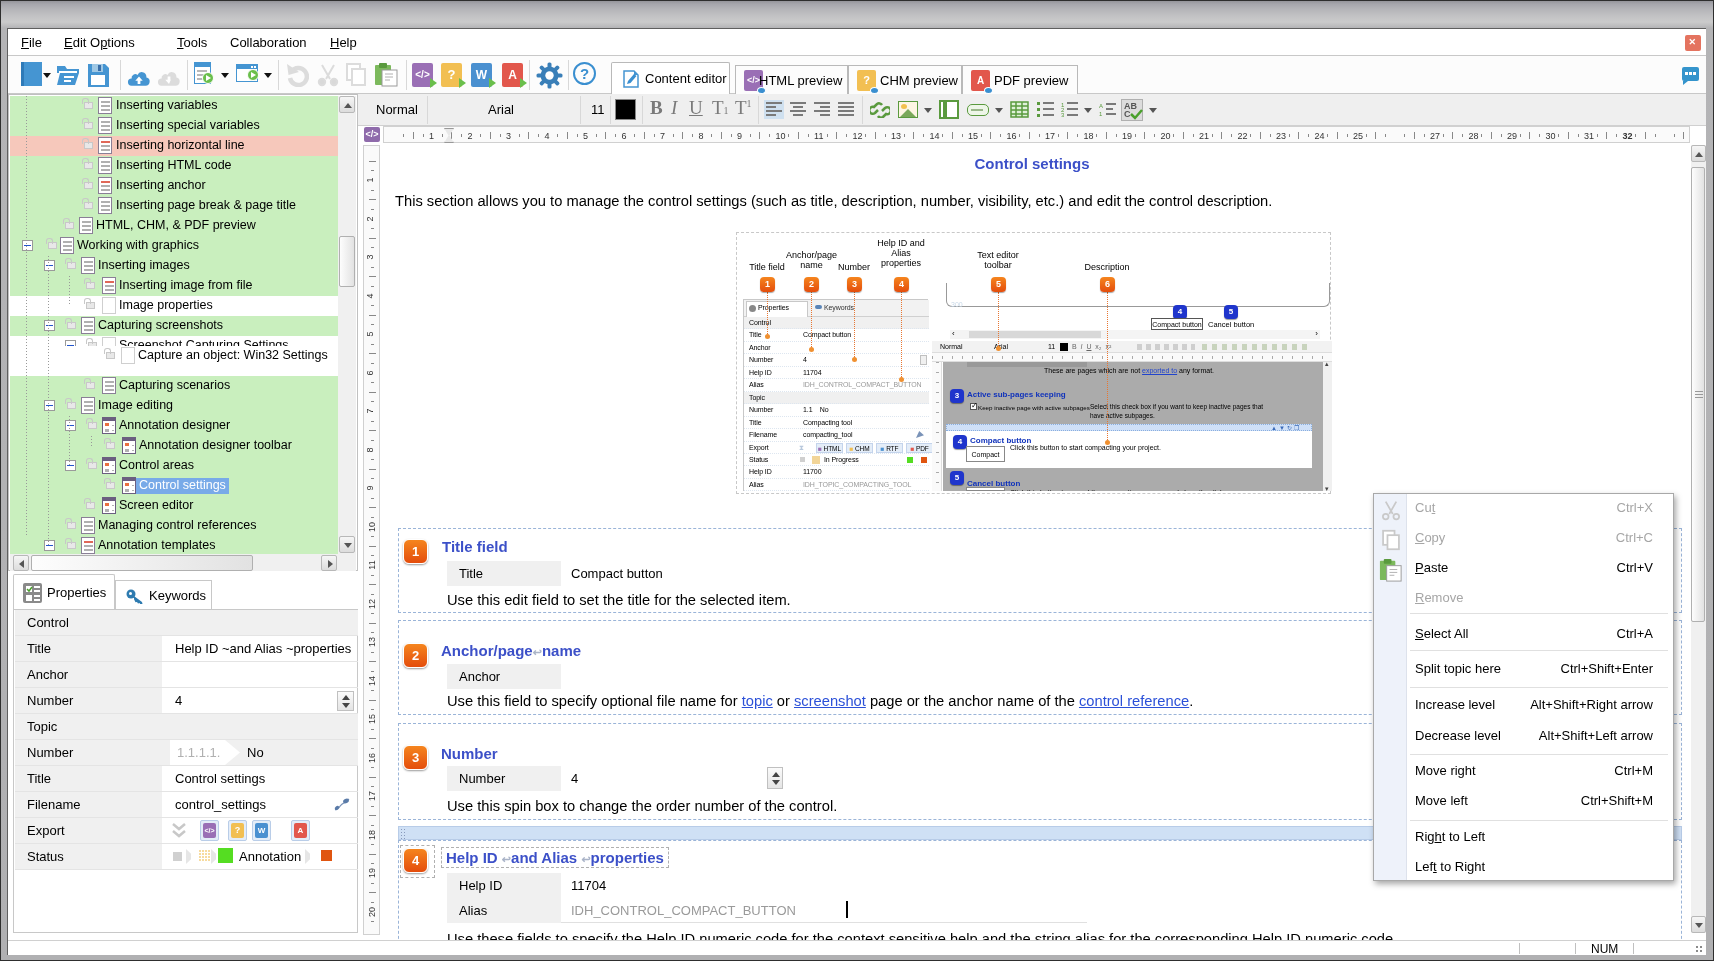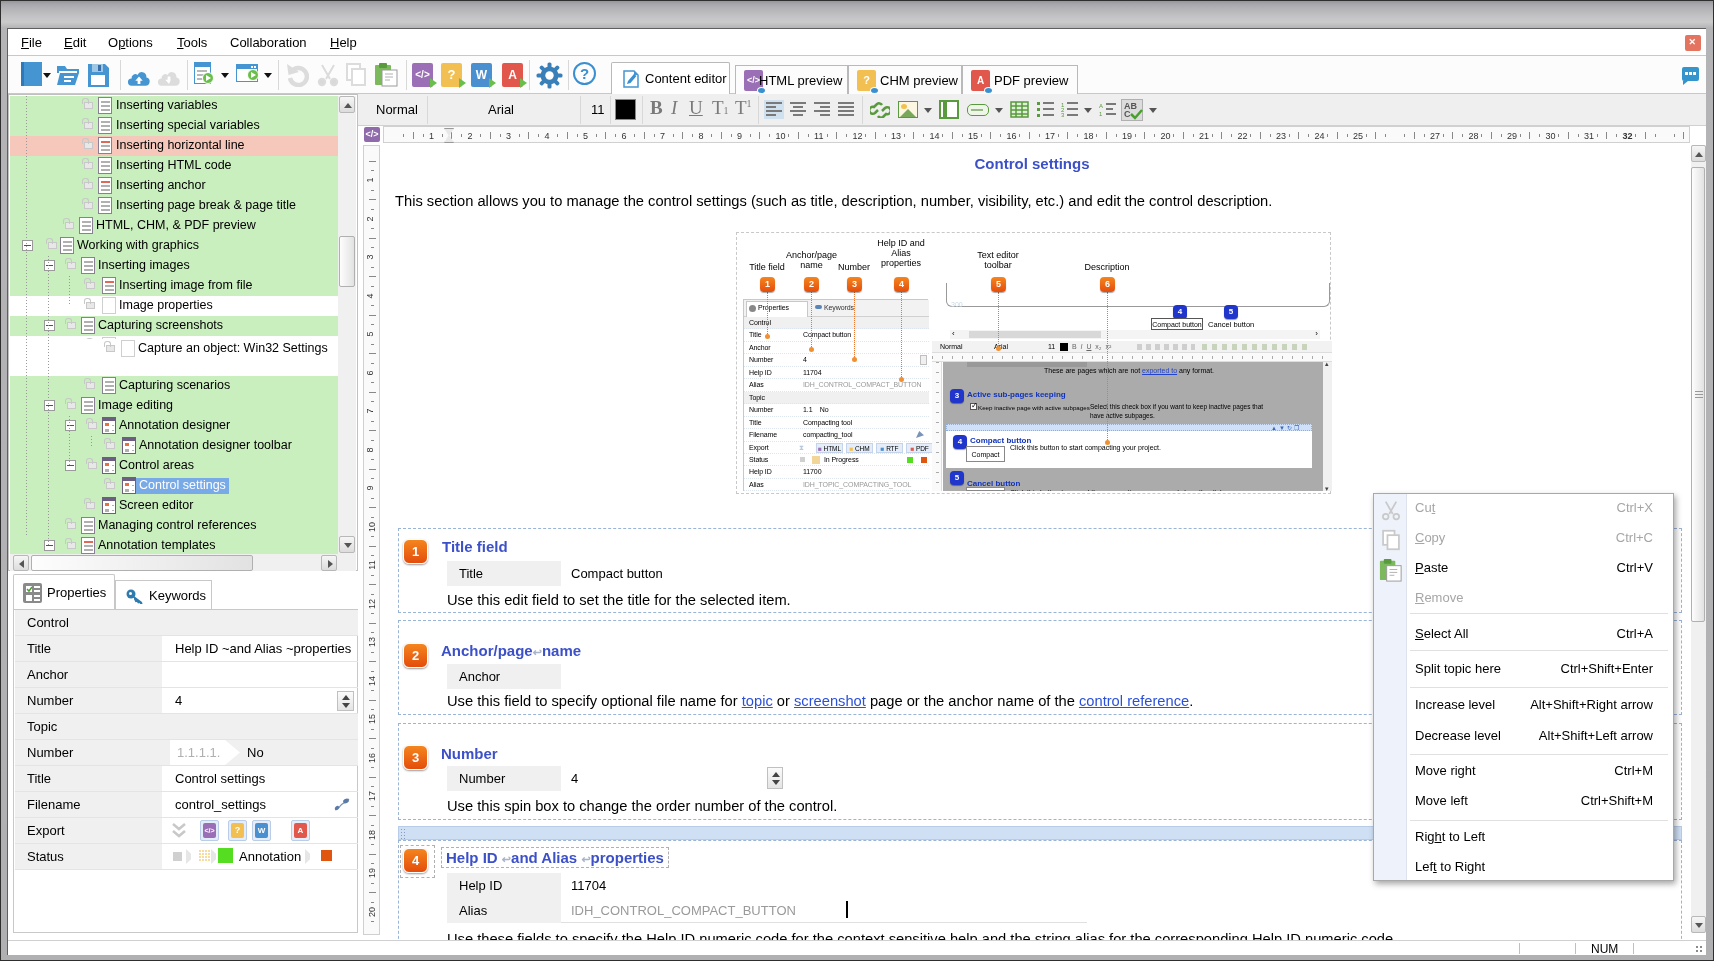--- a/index.html
+++ b/index.html
@@ -131,21 +131,21 @@
 </style>
 </head>
 <body>
 <div id="app">
   <div id="frame"></div>
   <div id="frame-dark"></div>
   <div id="client"></div>
   <div id="menubar">
     <div class="menu-item" style="left:13px;"><u class="m">F</u>ile</div>
     <div class="menu-item" style="left:56px;"><u class="m">E</u>dit</div>
-    <div class="menu-item" style="left:100px;">O<u class="m">p</u>tions</div>
+    <div class="menu-item" style="left:82px;">O<u class="m">p</u>tions</div>
     <div class="menu-item" style="left:169px;"><u class="m">T</u>ools</div>
     <div class="menu-item" style="left:222px;">Collaboration</div>
     <div class="menu-item" style="left:322px;"><u class="m">H</u>elp</div>
     <div id="menu-redx"></div>
   </div>
   <div id="toolbar">
 
     <div class="ticon" style="left:13px;">
         <div style="position:absolute;left:0;top:0;width:21px;height:24px;background:#4595d2;border-left:3px solid #2e7ab8;"></div>
       </div>
@@ -442,21 +442,21 @@
         <div class="lock" style="left:57px;"></div>
         <div class="ticn plain" style="left:71px;"></div>
         <span class="lbl" style="left:88px;">Capturing screenshots</span>
       </div>
     <div class="trow w" style="top:241px;">
         <div class="ebox" style="left:55px;"></div>
         <div class="lock" style="left:78px;"></div>
         <div class="ticn empty" style="left:92px;"></div>
         <span class="lbl" style="left:109px;">Screenshot Capturing Settings</span>
       </div>
-    <div class="trow w" style="top:244px;">
+    <div class="trow w" style="top:251px;">
         <div class="lock" style="left:96px;"></div>
         <div class="ticn empty" style="left:111px;"></div>
         <span class="lbl" style="left:128px;">Capture an object: Win32 Settings</span>
       </div>
     <div class="trow g" style="top:281px;">
         <div class="lock" style="left:76px;"></div>
         <div class="ticn plain" style="left:92px;"></div>
         <span class="lbl" style="left:109px;">Capturing scenarios</span>
       </div>
     <div class="trow g" style="top:301px;">

